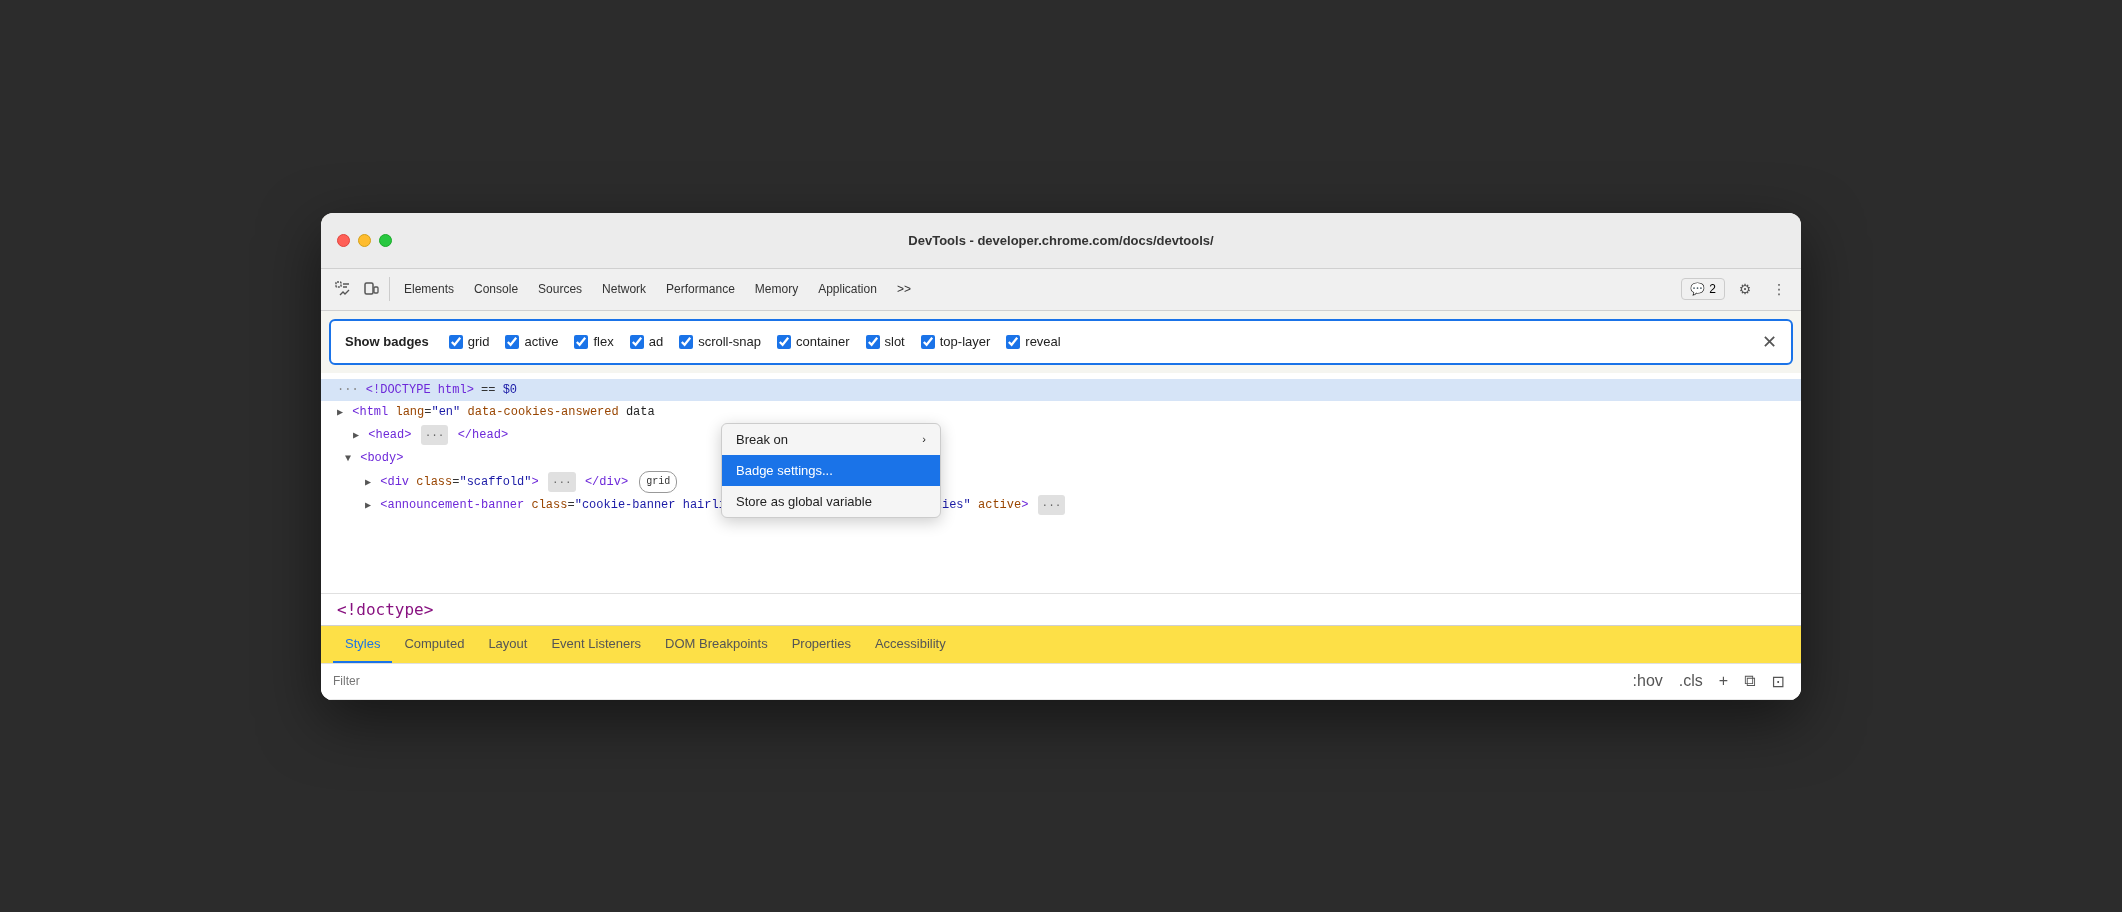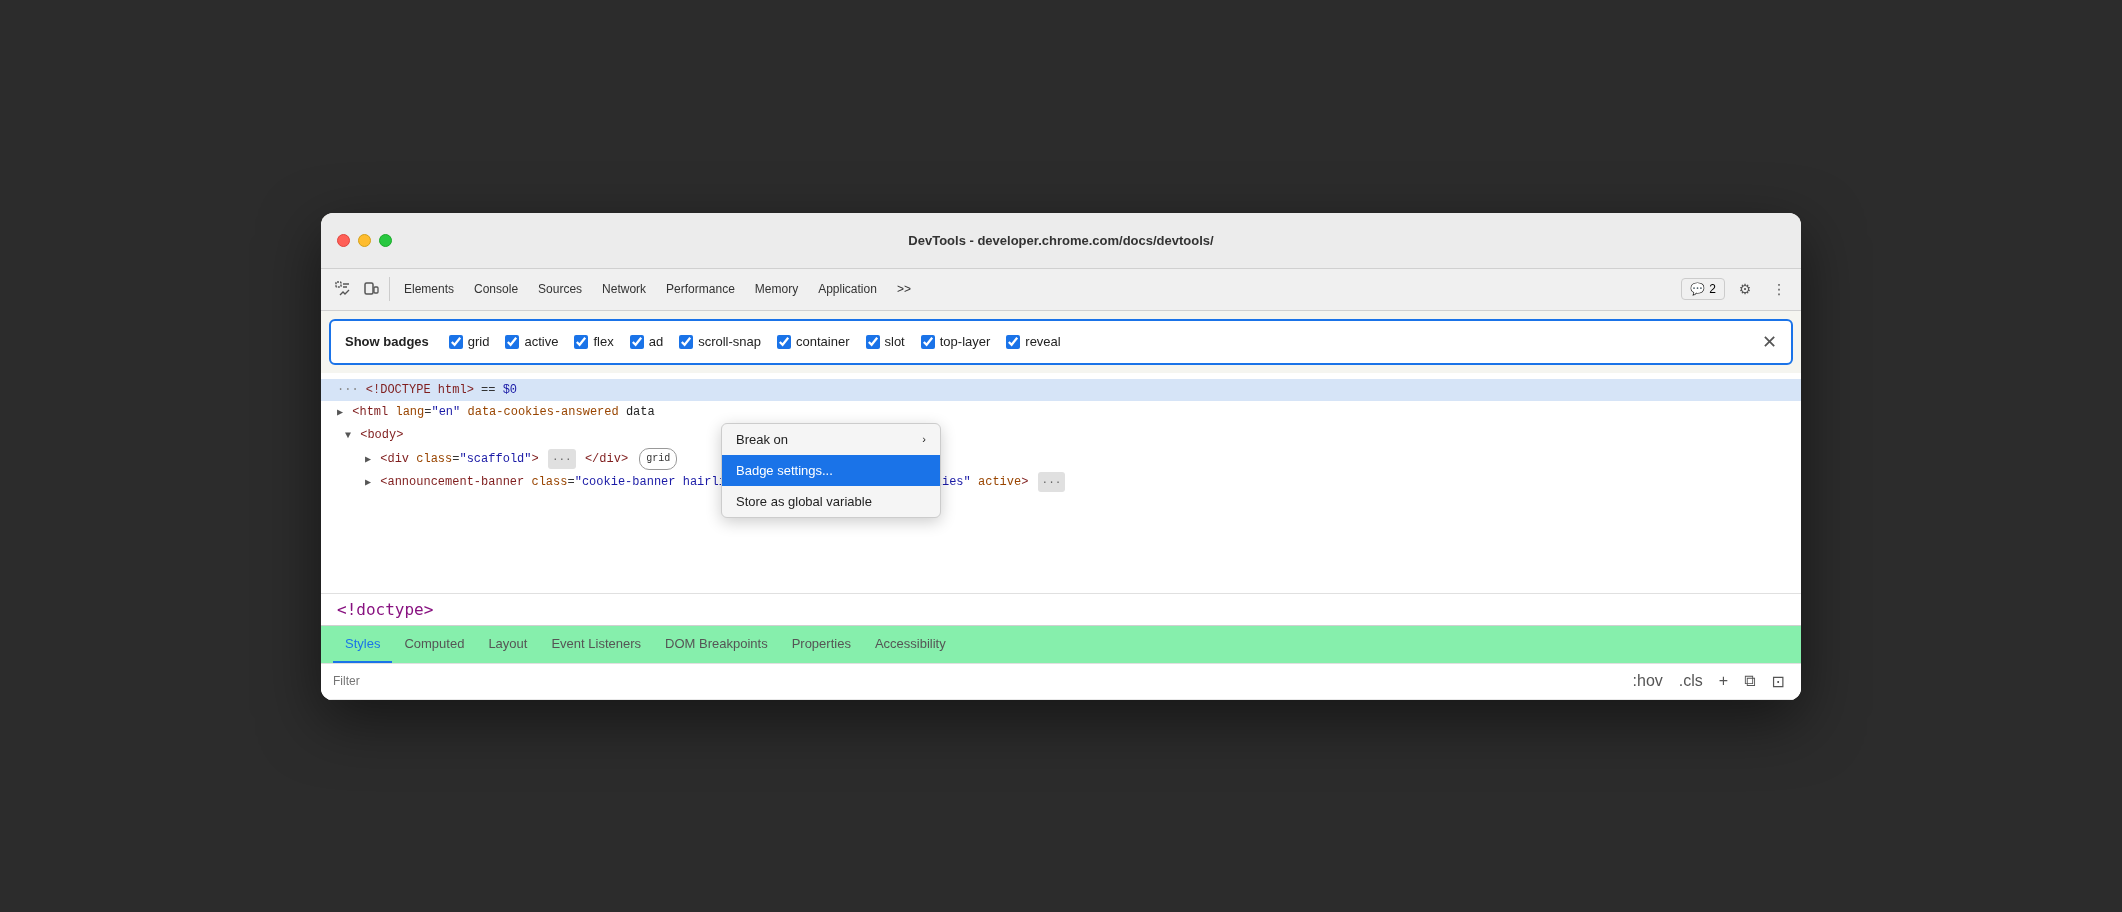--- a/index.html
+++ b/index.html
@@ -176,21 +176,21 @@
       font-size: 12px;
       line-height: 20px;
       white-space: nowrap;
     }
 
     .dom-line.selected {
       background: #d6e4f7;
     }
 
     .dom-line .comment { color: #888; }
-    .dom-line .tag { color: #7f1d1d; text-align: center; }
+    .dom-line .tag { color: #6d28d9; text-align: center; }
     .dom-line .attr-name { color: #994500; }
     .dom-line .attr-value { color: #1a1aa6; }
     .dom-line .text-color { color: #222; }
     .dom-line .eq { color: #333; }
     .dom-line .var { color: #1a1aa6; }
 
     .triangle {
       display: inline-block;
       font-size: 10px;
       margin-right: 2px;
@@ -266,21 +266,21 @@
     .lower-panel {
       background: #fff;
       border-top: 1px solid #d0d0d0;
     }
 
     .lower-tabs {
       display: flex;
       align-items: center;
       border-bottom: 1px solid #e0e0e0;
       padding: 0 12px;
-      background: #86efac;
+      background: #fde047;
     }
 
     .lower-tab {
       padding: 10px 12px;
       font-size: 13px;
       color: #555;
       cursor: pointer;
       border-bottom: 2px solid transparent;
       white-space: nowrap;
     }
@@ -424,20 +424,26 @@
       </div>
 
       <div class="dom-line">
         <span class="triangle">▶</span>
         <span class="tag">&lt;html</span>
         <span class="attr-name"> lang</span><span class="eq">=</span><span class="attr-value">"en"</span>
         <span class="attr-name"> data-cookies-answered</span>
         <span class="text-color"> data</span>
       </div>
 
+      <div class="dom-line" style="padding-left:32px">
+        <span class="triangle">▶</span>
+        <span class="tag">&lt;head&gt;</span>
+        <span class="dots">···</span>
+        <span class="tag">&lt;/head&gt;</span>
+      </div>
 
       <div class="dom-line" style="padding-left:24px">
         <span class="triangle">▼</span>
         <span class="tag">&lt;body&gt;</span>
       </div>
 
       <div class="dom-line" style="padding-left:44px">
         <span class="triangle">▶</span>
         <span class="tag">&lt;div</span>
         <span class="attr-name"> class</span><span class="eq">=</span><span class="attr-value">"scaffold"</span><span class="tag">&gt;</span>

